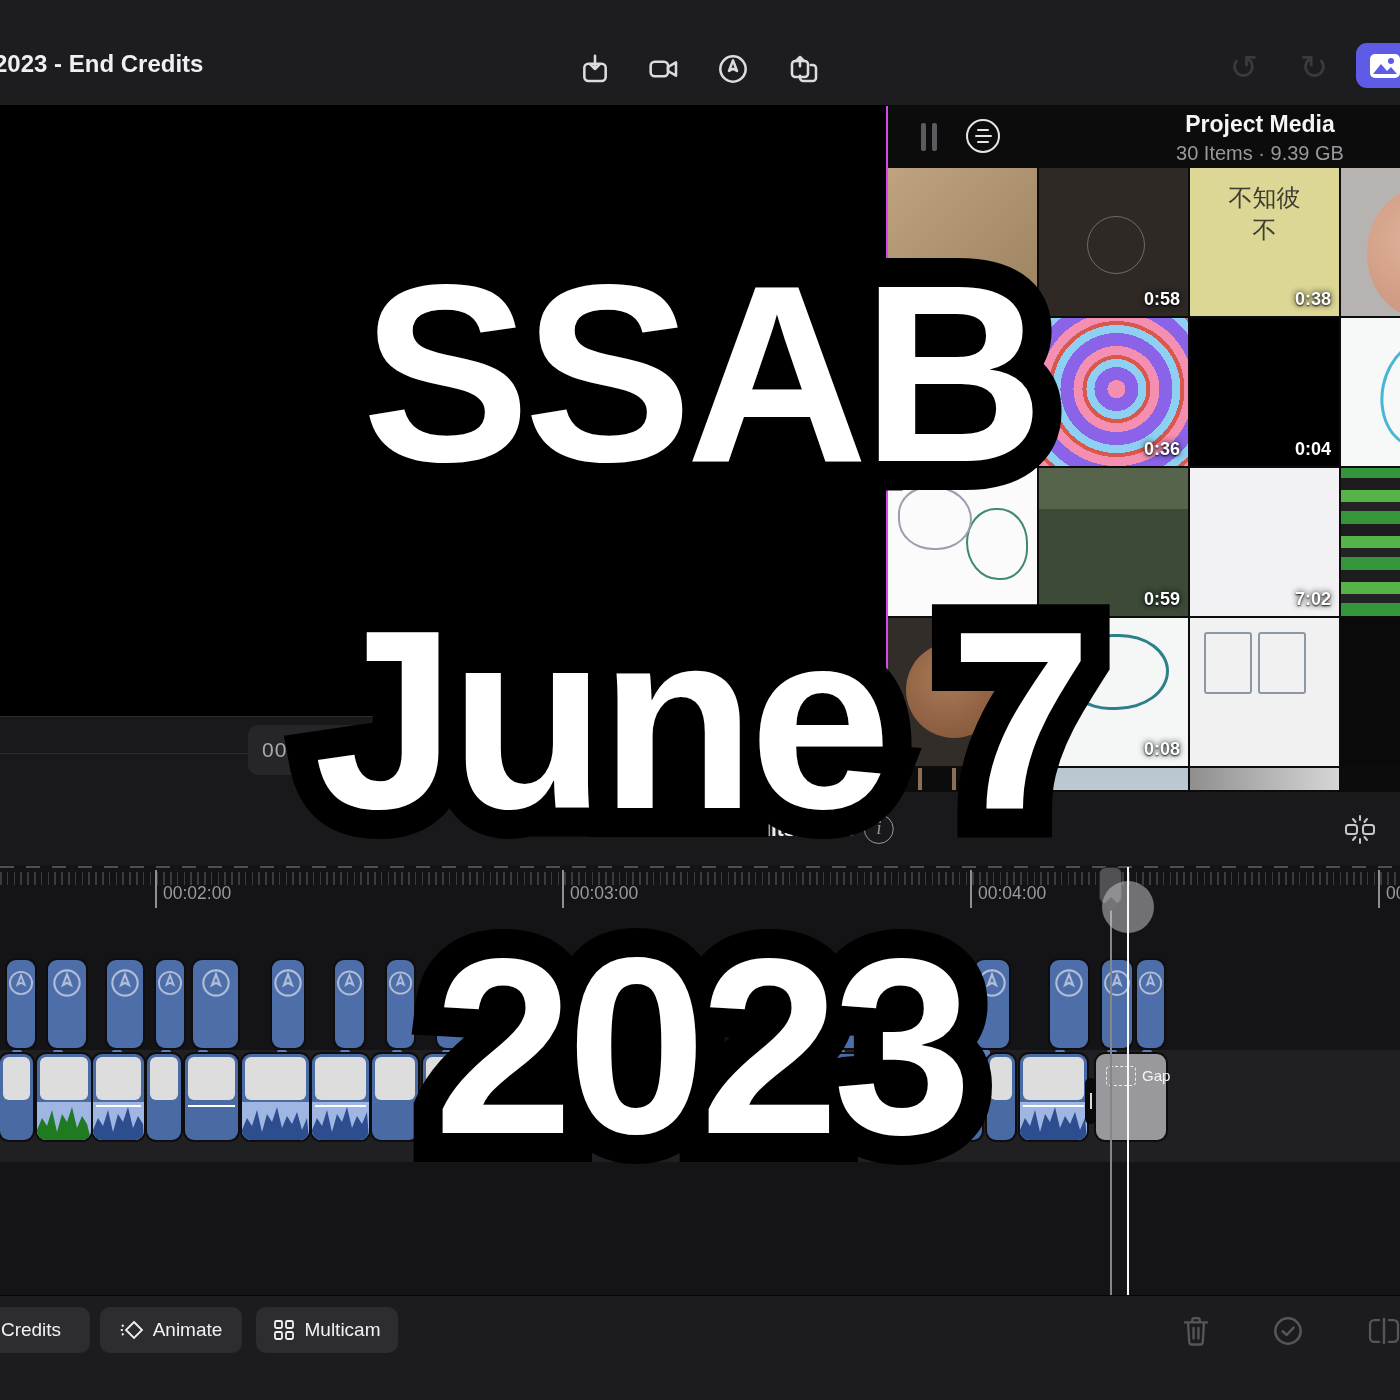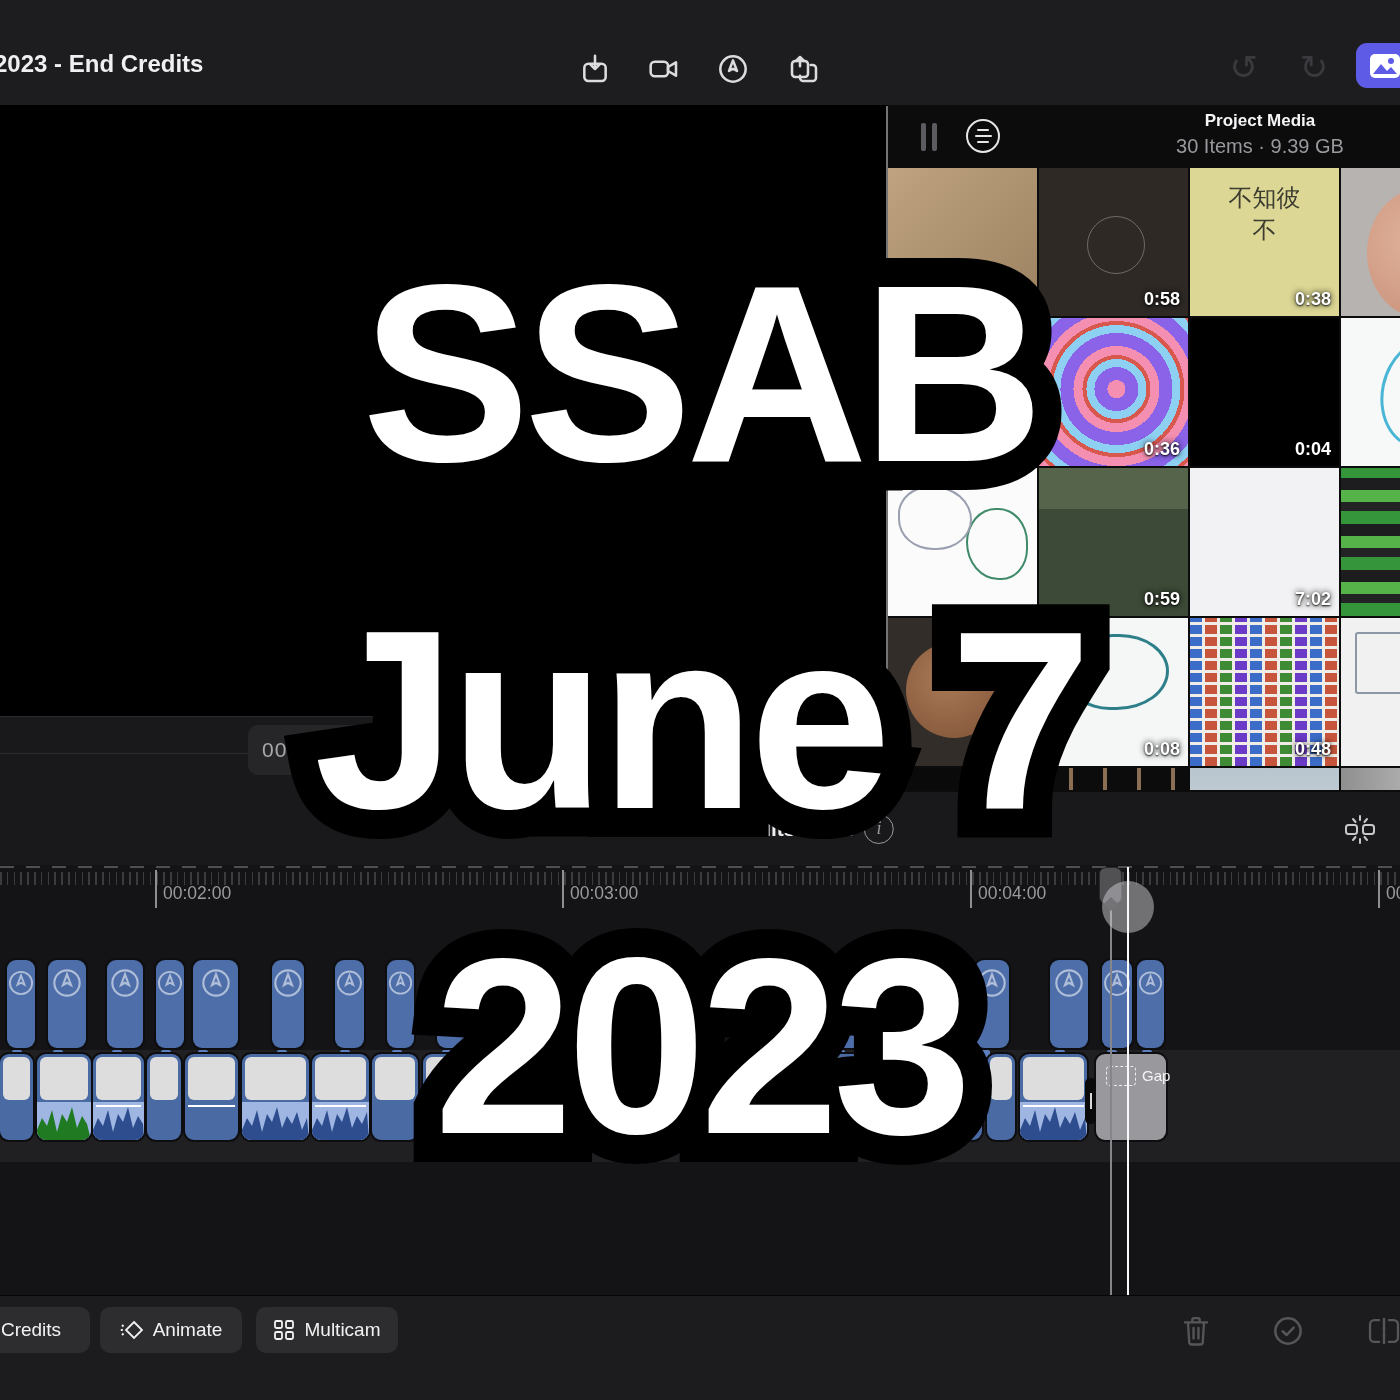--- a/index.html
+++ b/index.html
@@ -1,16 +1,16 @@
 <!DOCTYPE html>
 <html><head>
 <meta charset="utf-8">
 <style>
   html,body{margin:0;padding:0;background:#000;}
-  .app{position:relative;width:1400px;height:1400px;overflow:hidden;background:#737373;
+  .app{position:relative;width:1400px;height:1400px;overflow:hidden;background:#d946ef;
        font-family:"Liberation Sans",sans-serif;-webkit-font-smoothing:antialiased;}
 
   
   .topbar{position:absolute;left:0;top:0;width:1400px;height:105px;background:#1d1d1f;border-bottom:1px solid #000;}
   .doc-title{position:absolute;left:-6px;top:50px;font-size:24px;font-weight:600;color:#f0f0f2;white-space:nowrap;}
   .tb-icon{position:absolute;top:46px;width:46px;height:46px;display:flex;align-items:center;justify-content:center;color:#dcdcde;}
   .tb-icon svg{stroke:#dcdcde;fill:none;stroke-width:1.9;stroke-linecap:round;stroke-linejoin:round;}
   .dim-ico{position:absolute;top:44px;width:46px;height:46px;display:flex;align-items:center;justify-content:center;
            color:#3a3a3e;font-size:34px;font-family:"DejaVu Sans",sans-serif;}
   .media-btn{position:absolute;left:1356px;top:43px;width:58px;height:45px;border-radius:11px;background:#5e5ce6;
@@ -27,21 +27,21 @@
   
   .media-panel{position:absolute;left:888px;top:105px;width:512px;height:687px;background:#0c0c0d;}
   .mp-head{position:absolute;left:0;top:0;width:512px;height:62px;}
   .pause-ico{position:absolute;left:33px;top:18px;width:16px;height:28px;display:flex;gap:6px;}
   .pause-ico i{display:block;width:5px;height:28px;background:#5c5c60;border-radius:2px;}
   .filter-ico{position:absolute;left:78px;top:14px;width:34px;height:34px;border:2.2px solid #e6e6e8;border-radius:50%;
               box-sizing:border-box;display:flex;flex-direction:column;align-items:center;justify-content:center;gap:4px;}
   .filter-ico i{display:block;height:2.2px;background:#e6e6e8;border-radius:1px;}
   .filter-ico i:nth-child(1){width:12px}.filter-ico i:nth-child(2){width:17px}.filter-ico i:nth-child(3){width:12px}
   .mp-titleblock{position:absolute;left:232px;top:6px;width:280px;text-align:center;}
-  .mp-title{font-size:17px;font-weight:600;color:#f5f5f7;}
+  .mp-title{font-size:23px;font-weight:600;color:#f5f5f7;}
   .mp-sub{font-size:20px;color:#98989d;margin-top:4px;}
   .media-grid{position:absolute;left:0;top:63px;width:512px;height:622px;overflow:hidden;display:grid;
               grid-template-columns:repeat(4,149px);grid-auto-rows:148px;gap:2px;background:#0c0c0d;}
   .cell{position:relative;overflow:hidden;background:#222;}
   .dur{position:absolute;right:8px;bottom:6px;color:#fff;font-size:18px;font-weight:700;
        text-shadow:0 0 6px rgba(0,0,0,.95),0 1px 2px rgba(0,0,0,.9);}
   .note{position:absolute;left:0;top:14px;width:100%;text-align:center;color:#3c3c30;font-size:24px;line-height:1.35;white-space:pre-line;}
   
   .k-wood{background:linear-gradient(135deg,#bfa381,#9c8260);}
   .k-app3d{background:#2e2925;}
@@ -271,24 +271,20 @@
           <span class="dur"></span>
         </div>
         <div class="cell k-sculpt">
           <span class="note"></span>
           <span class="dur"></span>
         </div>
         <div class="cell k-scribble-teal">
           <span class="note"></span>
           <span class="dur">0:08</span>
         </div>
-        <div class="cell k-confetti">
-          <span class="note"></span>
-          <span class="dur">0:48</span>
-        </div>
         <div class="cell k-whiteboard">
           <span class="note"></span>
           <span class="dur"></span>
         </div>
         <div class="cell k-dark">
           <span class="note"></span>
           <span class="dur"></span>
         </div>
         <div class="cell k-towers">
           <span class="note"></span>

